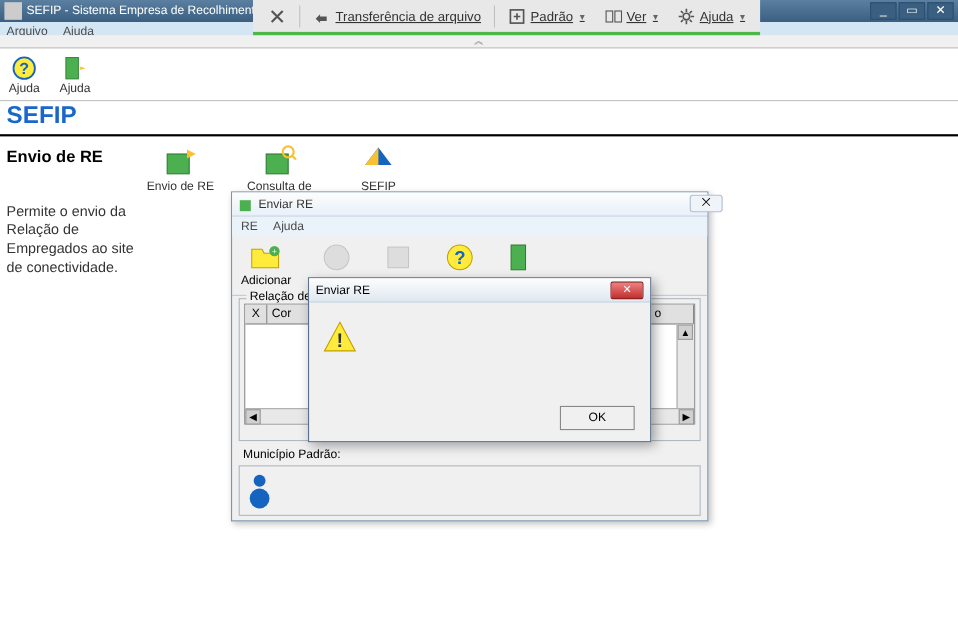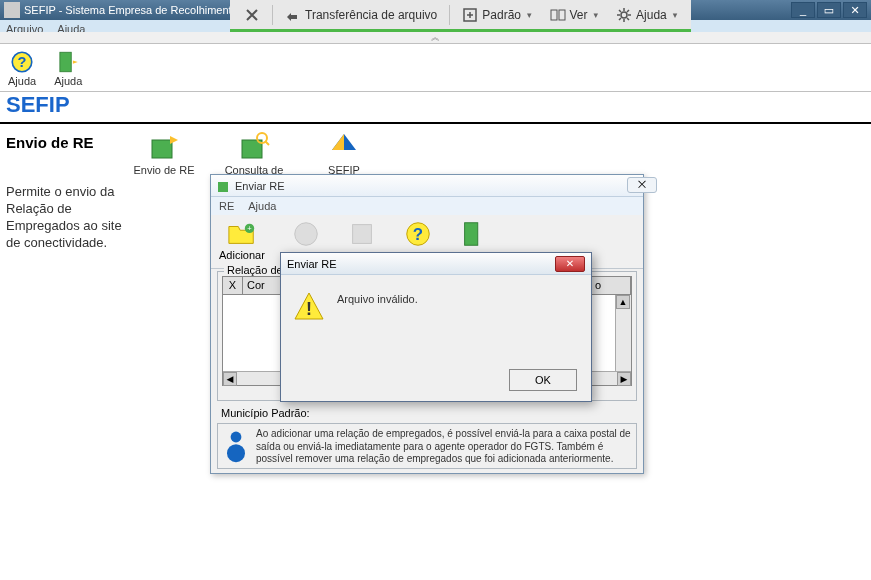--- a/index.html
+++ b/index.html
@@ -7,21 +7,21 @@
 
 
 .titlebar { height: 20px; background: linear-gradient(to bottom, #5a7fa0, #3a5f80); display: flex; align-items: center; padding: 0 4px; color: #fff; }
 .titlebar .icon { width: 16px; height: 16px; background: #ccc; margin-right: 4px; }
 .titlebar .title { flex: 1; font-size: 11px; white-space: nowrap; overflow: hidden; }
 .titlebar .wincontrols { display: flex; gap: 2px; }
 .titlebar .wbtn { width: 24px; height: 16px; background: #3a5f80; border: 1px solid #2a4f70; color: #fff; text-align: center; line-height: 14px; font-size: 11px; cursor: pointer; }
 
 
 .browser-toolbar { position: absolute; top: 0; left: 230px; height: 32px; background: #e8e8e8; border-bottom: 3px solid #4db848; display: flex; align-items: center; padding: 0 8px; gap: 6px; z-index: 50; }
-.bt-btn { display: flex; align-items: center; gap: 4px; padding: 2px 6px; font-size: 12px; color: #333; cursor: pointer; }
+.bt-btn { display: flex; align-items: center; gap: 4px; padding: 2px 6px; font-size: 12px; color: #333; cursor: pointer; text-decoration: underline; }
 .bt-btn svg { width: 16px; height: 16px; }
 .bt-sep { width: 1px; height: 20px; background: #c0c0c0; }
 .bt-drop::after { content: "▾"; font-size: 9px; margin-left: 2px; color: #666; }
 .collapse-bar { position: absolute; top: 32px; left: 0; right: 0; height: 12px; background: #f0f0f0; border-bottom: 1px solid #c0c0c0; z-index: 49; text-align: center; line-height: 10px; color: #888; font-size: 9px; }
 
 
 .app-menubar { position: absolute; top: 20px; left: 0; right: 0; height: 18px; background: #d4e6f4; border-bottom: 1px solid #a0c0e0; display: flex; align-items: center; padding: 0 6px; gap: 14px; font-size: 11px; color: #4a4a4a; z-index: 10; }
 .app-menubar span { cursor: pointer; }
 
 
@@ -243,34 +243,32 @@
         <div class="arrow">▶</div>
       </div>
     </div>
   </fieldset>
   <div class="ew-munic">Município Padrão:</div>
   <div class="ew-info">
     <svg class="iico" viewBox="0 0 28 40">
         <ellipse cx="14" cy="28" rx="10" ry="10" fill="#1565c0"></ellipse>
         <circle cx="14" cy="10" r="6" fill="#1565c0"></circle>
       </svg>
-    <div>Ao adicionar uma relação de empregados, é possível enviá-la para a caixa postal de saída ou enviá-la imediatamente para o agente operador do FGTS. Também é possível remover uma relação de empregados que foi adicionada anteriormente.</div>
   </div>
 </div>
 
 <div class="error-dialog">
   <div class="ed-titlebar">
     <span class="ttext">Enviar RE</span>
     <div class="ed-closebtn">✕</div>
   </div>
   <div class="ed-body">
     <svg class="warn-icon" viewBox="0 0 32 32">
         <path d="M16 2 L30 28 L2 28 Z" fill="#ffeb3b" stroke="#c0a000" stroke-width="1"></path>
         <text x="16" y="24" text-anchor="middle" font-size="18" fill="#333" font-weight="bold">!</text>
       </svg>
     <div class="msg">
-      <div class="line1">Arquivo inválido.</div>
     </div>
   </div>
   <div class="ed-buttons">
     <button>OK</button>
   </div>
 </div>
 
 </body></html>

